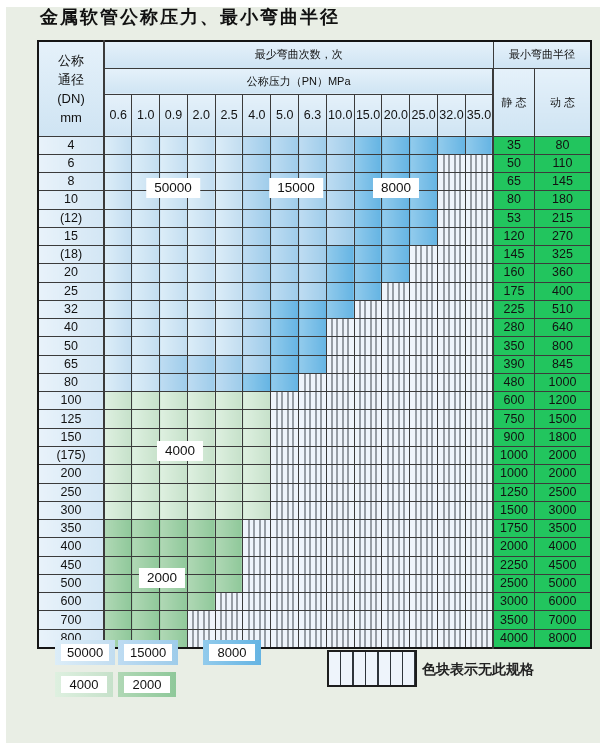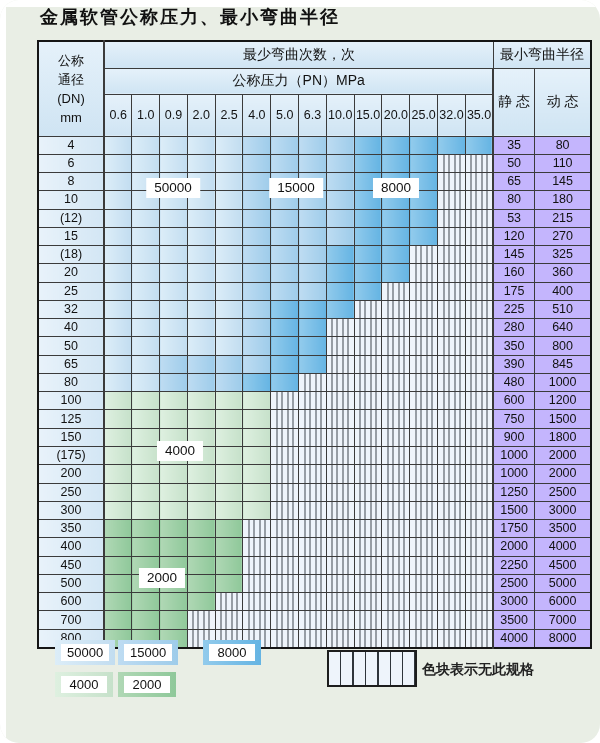--- a/index.html
+++ b/index.html
@@ -1,36 +1,36 @@
 <!DOCTYPE html>
 <html><head>
 <meta charset="utf-8">
 <style>
   html,body{margin:0;padding:0;}
   body{width:600px;height:743px;background:#ffffff;font-family:"Liberation Sans",sans-serif;}
-  .page{position:relative;width:600px;height:743px;background:#e9eee5;overflow:hidden;border-radius:19px;}
+  .page{position:relative;width:600px;height:743px;background:#e9eee5;overflow:hidden;}
   .strip-top{position:absolute;left:0;top:0;width:600px;height:7px;background:#ffffff;}
   .strip-left{position:absolute;left:0;top:0;width:6px;height:743px;background:#ffffff;}
   .title{position:absolute;left:40px;top:5px;margin:0;font-size:18px;font-weight:bold;
          letter-spacing:2px;color:#111;font-family:"DejaVu Serif",serif;}
   .tbl-area{position:absolute;left:37px;top:40px;width:556px;height:594px;}
   table.spec{border-collapse:collapse;table-layout:fixed;width:554px;border:2px solid #151515;background:#f5f9fd;}
   th,td{border:1px solid #3b3b3b;padding:0;margin:0;text-align:center;vertical-align:middle;
         color:#121212;overflow:hidden;white-space:nowrap;}
   col.cw-dn{width:66px;} col.cw-p{width:27.8px;} col.cw-s{width:41px;} col.cw-d{width:57px;}
-  .hd{background:linear-gradient(180deg,#e5f1fa,#cfe4f3);font-weight:normal;font-size:14px;}
+  .hd{background:linear-gradient(180deg,#e5f1fa,#cfe4f3);font-weight:normal;font-size:11px;}
   .hd.dn{border-right-width:2px;font-size:13px;}
   .dnline{line-height:19px;}
   tr.hr1{height:27px;} tr.hr2{height:26px;margin-left:38px;} tr.hr3{height:42px;}
   .pcol{font-size:12.5px;}
   .vf{border-left-width:2px;}
   tbody tr{height:18.28px;}
   tbody td{font-size:12.5px;line-height:17px;}
   td.dn{background:linear-gradient(90deg,#e8f2fa,#d3e6f4);border-right-width:2px;}
-  td.val{background:#c4b5fd;}
+  td.val{background:#22c55e;}
   td.c50{background:linear-gradient(90deg,#dcedf8,#c2ddf0);}
   td.c15{background:linear-gradient(90deg,#bedcf2,#9eccea);}
   td.c8 {background:linear-gradient(90deg,#92cbec,#65b4e3);}
   td.c4 {background:linear-gradient(90deg,#def0e0,#c6e1ca);}
   td.c2 {background:linear-gradient(90deg,#b0d8b5,#8fc89a);}
   td.hx {background:repeating-linear-gradient(90deg,#eef4fb 0px,#eef4fb 4.6px,#3d464e 4.6px,#3d464e 5.6px);}
   .ovl{position:absolute;background:#ffffff;padding:2px 8px;font-size:13.5px;color:#111;
        transform:translate(-50%,-50%);line-height:16px;}
   .ov-50000{left:136px;top:148px;} .ov-15000{left:259px;top:148px;} .ov-8000{left:359px;top:148px;}
   .ov-4000{left:143px;top:411px;} .ov-2000{left:125px;top:538px;}

